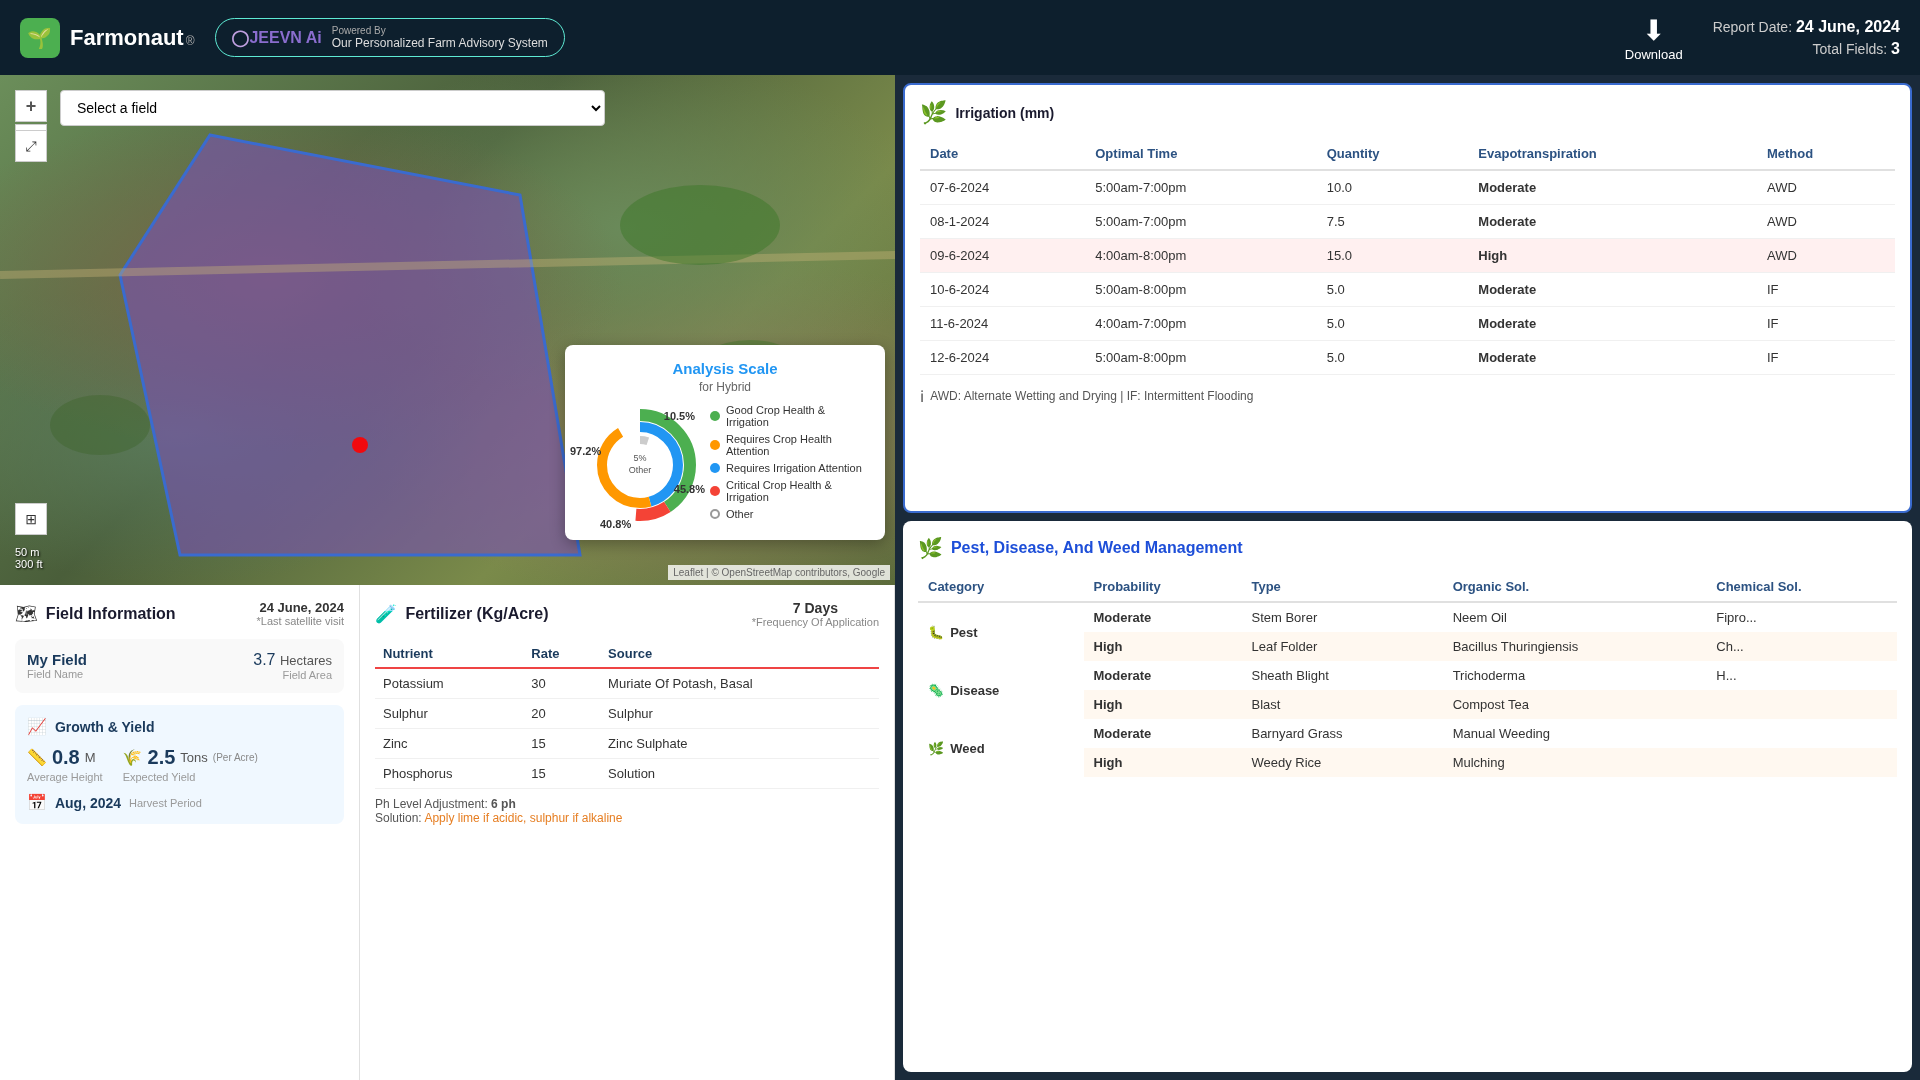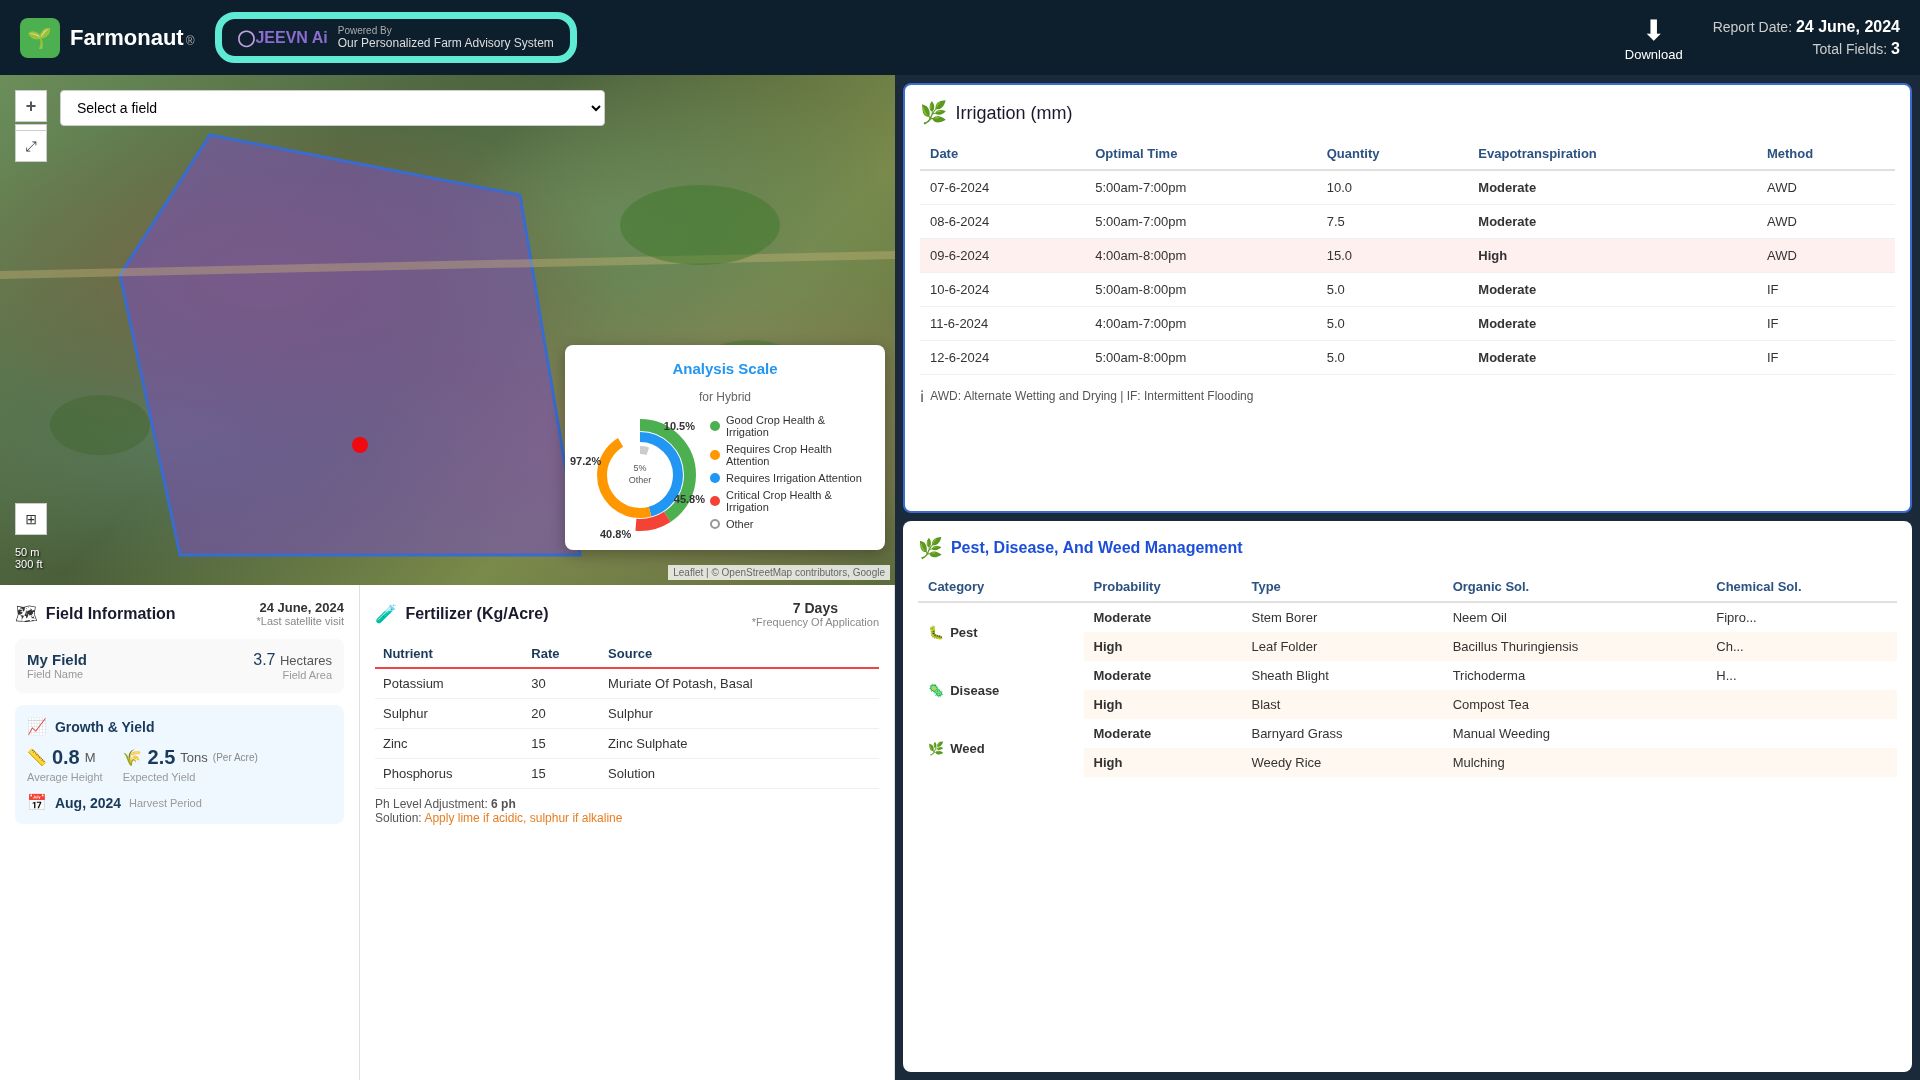--- a/index.html
+++ b/index.html
@@ -28,21 +28,21 @@
       font-size: 20px;
     }
     .logo-text {
       font-size: 22px;
       font-weight: bold;
       color: white;
     }
     .logo-reg { font-size: 12px; vertical-align: super; }
     .jeevn-badge {
       margin-left: 20px;
-      border: 7px solid #5eead4;
+      border: 1px solid #5eead4;
       border-radius: 20px;
       padding: 6px 16px;
       display: flex;
       align-items: center;
       gap: 10px;
       font-size: 13px;
     }
     .jeevn-logo {
       font-size: 16px;
       font-weight: bold;
@@ -188,21 +188,21 @@
       background: white;
       border-radius: 8px;
       padding: 15px;
       box-shadow: 0 4px 15px rgba(0,0,0,0.3);
     }
     .analysis-title {
       text-align: center;
       font-size: 15px;
       font-weight: bold;
       color: #2196F3;
-      margin-bottom: 13px;
+      margin-bottom: 3px;
     }
     .analysis-subtitle {
       text-align: center;
       font-size: 12px;
       color: #666;
       margin-bottom: 10px;
     }
     .analysis-content {
       display: flex;
       align-items: center;
@@ -397,21 +397,21 @@
       margin: 8px;
       padding: 15px;
       flex: 0 0 430px;
     }
     .irr-header {
       display: flex;
       align-items: center;
       gap: 8px;
       margin-bottom: 12px;
     }
-    .irr-title { font-size: 18px; font-weight: normal; color: #1a1a2e; text-align: center; }
+    .irr-title { font-size: 14px; font-weight: bold; color: #1a1a2e; text-align: center; }
 
     .irr-table {
       width: 100%;
       border-collapse: collapse;
     }
     .irr-table th {
       text-align: left;
       padding: 8px 10px;
       font-size: 13px;
       font-weight: bold;
@@ -743,21 +743,21 @@
         </thead>
         <tbody id="irr-tbody">
         <tr>
               <td>07-6-2024</td>
     <td>5:00am-7:00pm</td>
     <td>10.0</td>
     <td class="badge-moderate">Moderate</td>
     <td>AWD</td>
             </tr>
             <tr>
-              <td>08-6-2024</td>
+              <td>08-1-2024</td>
     <td>5:00am-7:00pm</td>
     <td>7.5</td>
     <td class="badge-moderate">Moderate</td>
     <td>AWD</td>
             </tr>
             <tr class="highlighted">
               <td>09-6-2024</td>
     <td>4:00am-8:00pm</td>
     <td>15.0</td>
     <td class="badge-high">High</td>

